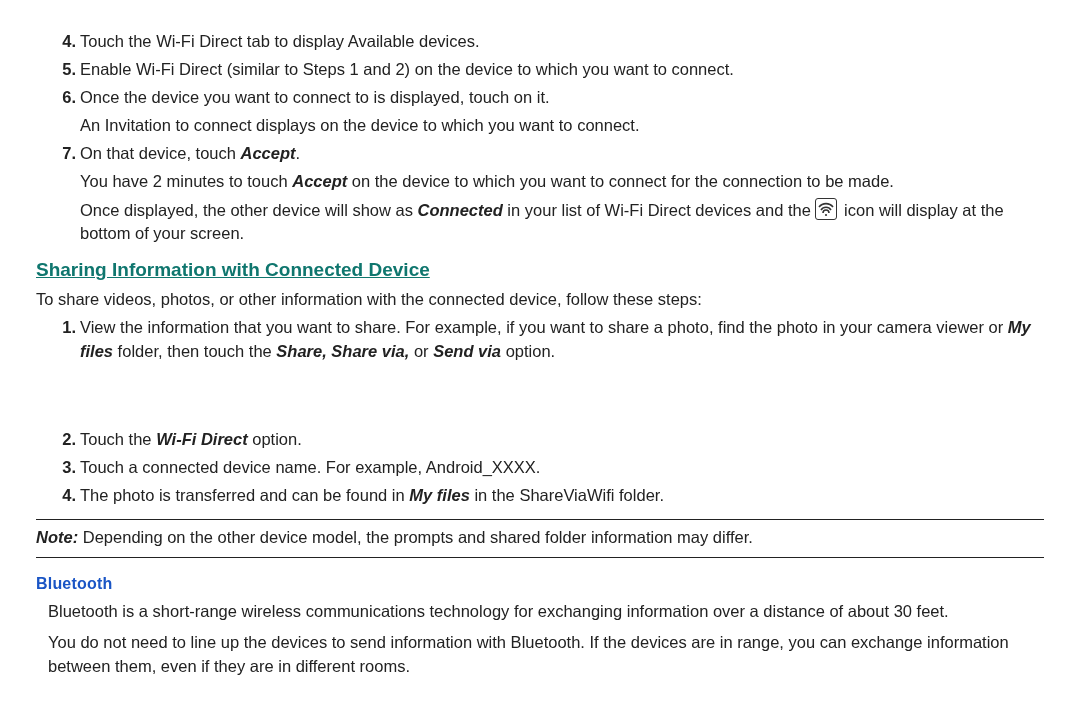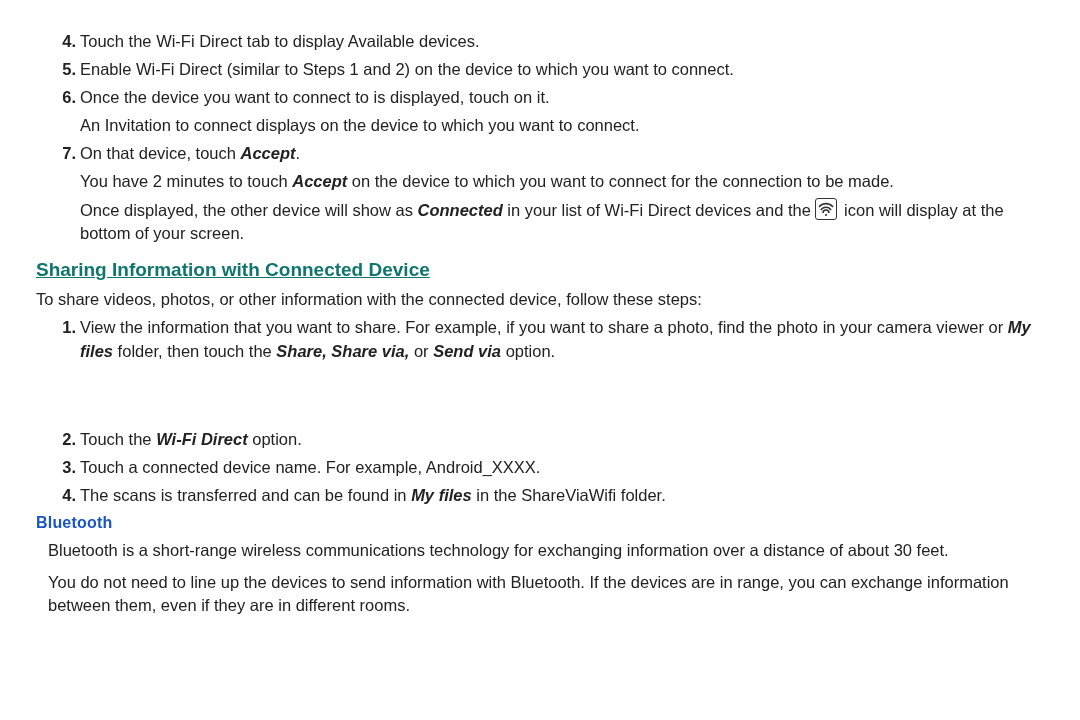--- a/index.html
+++ b/index.html
@@ -153,25 +153,28 @@
     <div class="content">
       <ol style="--start:1">
         <li>
           <span>Touch the </span><span class="b">Wi-Fi Direct</span><span> option.</span>
         </li>
         <li>
           <span>Touch a connected device name. For example, Android_XXXX.</span>
         </li>
         <li>
           <div class="sub">
-            <span>The scans is transferred and can be found in </span><span class="b">My files</span><span> in the ShareViaWifi folder.</span>
+            <span>The photo is transferred and can be found in </span><span class="b">My files</span><span> in the ShareViaWifi folder.</span>
           </div>
         </li>
       </ol>
 
+      <div class="note-block">
+        <span class="b">Note:</span><span> Depending on the other device model, the prompts and shared folder information may differ.</span>
+      </div>
 
       <h2 class="bt">Bluetooth</h2>
       <div class="bt-body">
         <p>Bluetooth is a short-range wireless communications technology for exchanging information over a distance of about 30 feet.</p>
         <p>You do not need to line up the devices to send information with Bluetooth. If the devices are in range, you can exchange information between them, even if they are in different rooms.</p>
       </div>
     </div>
   </div>
 </div>
 

